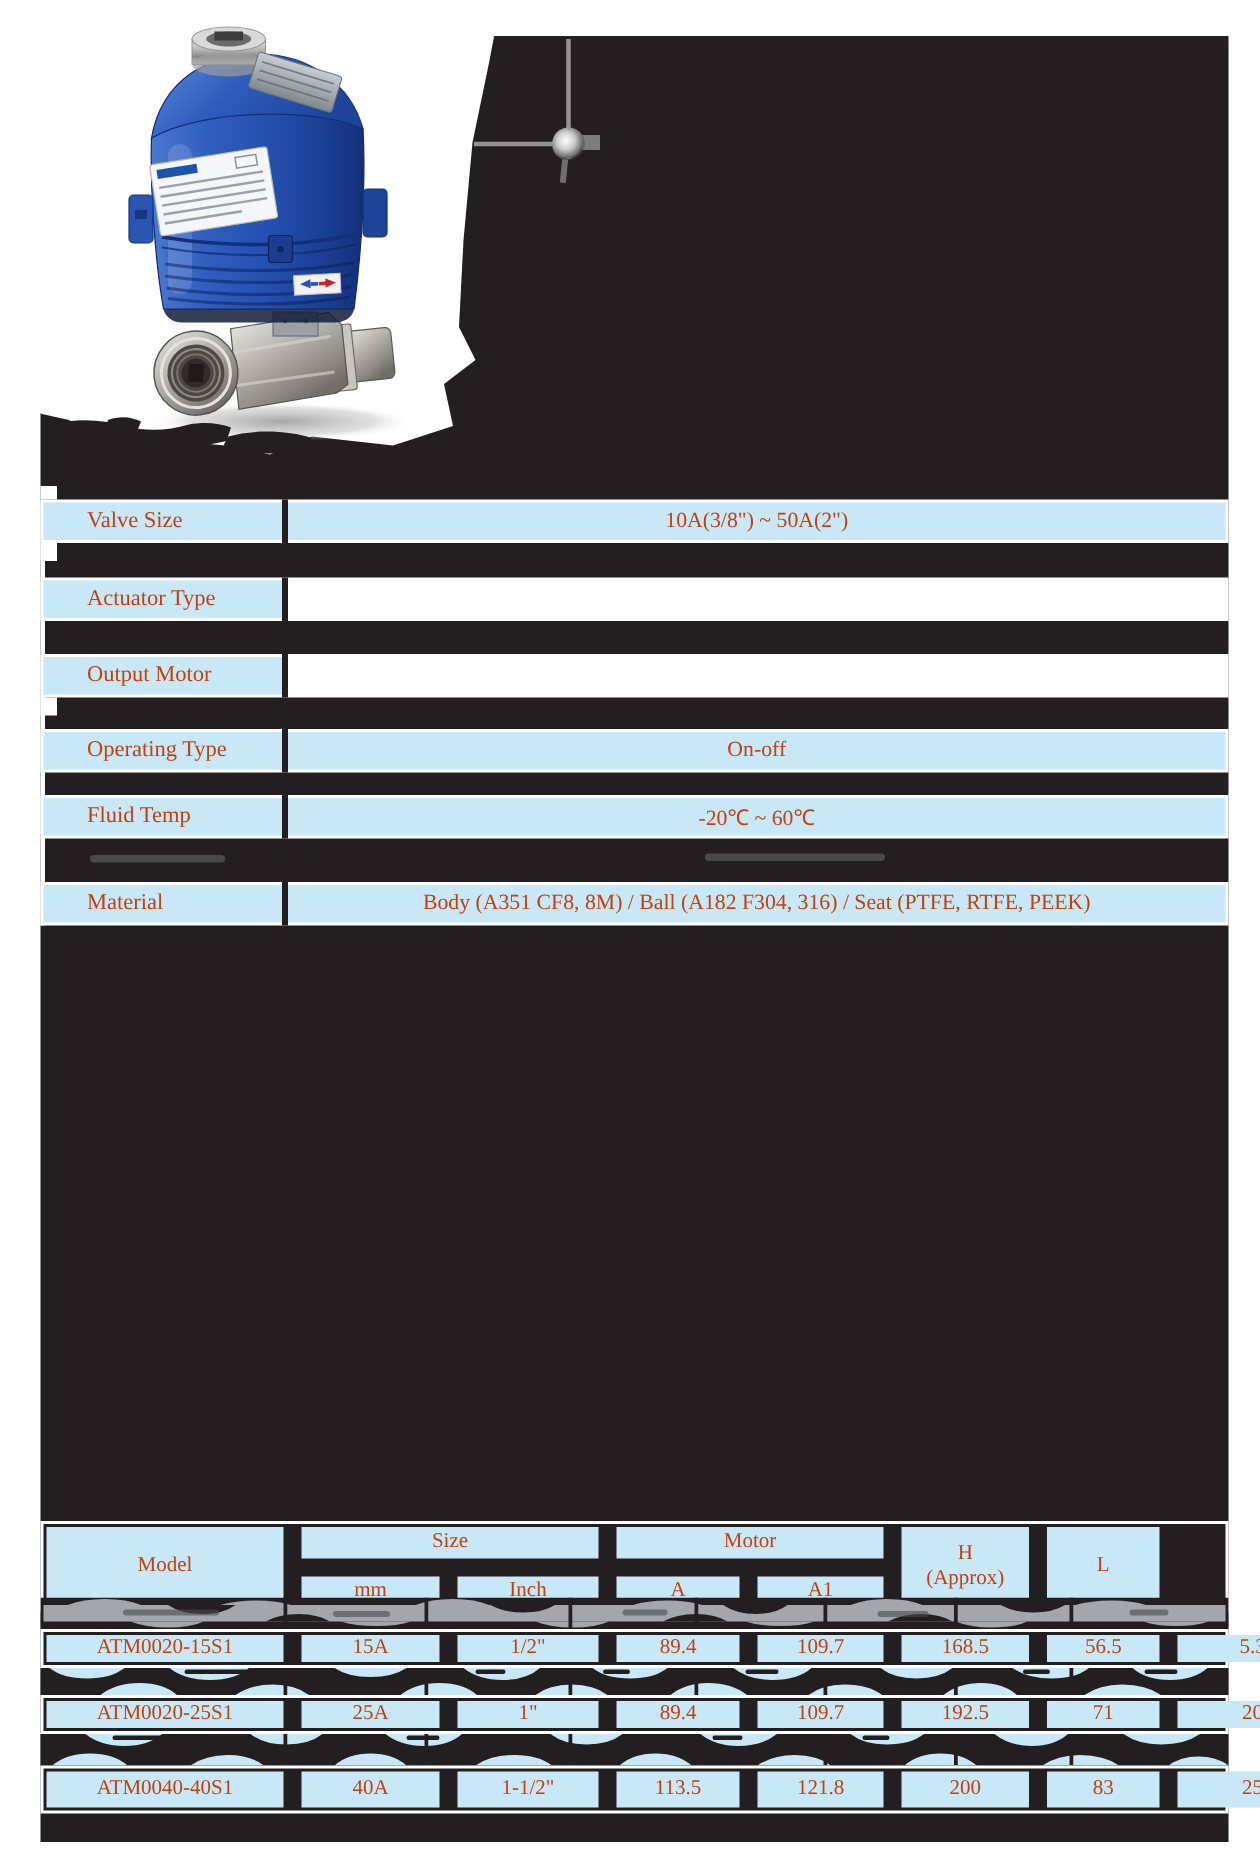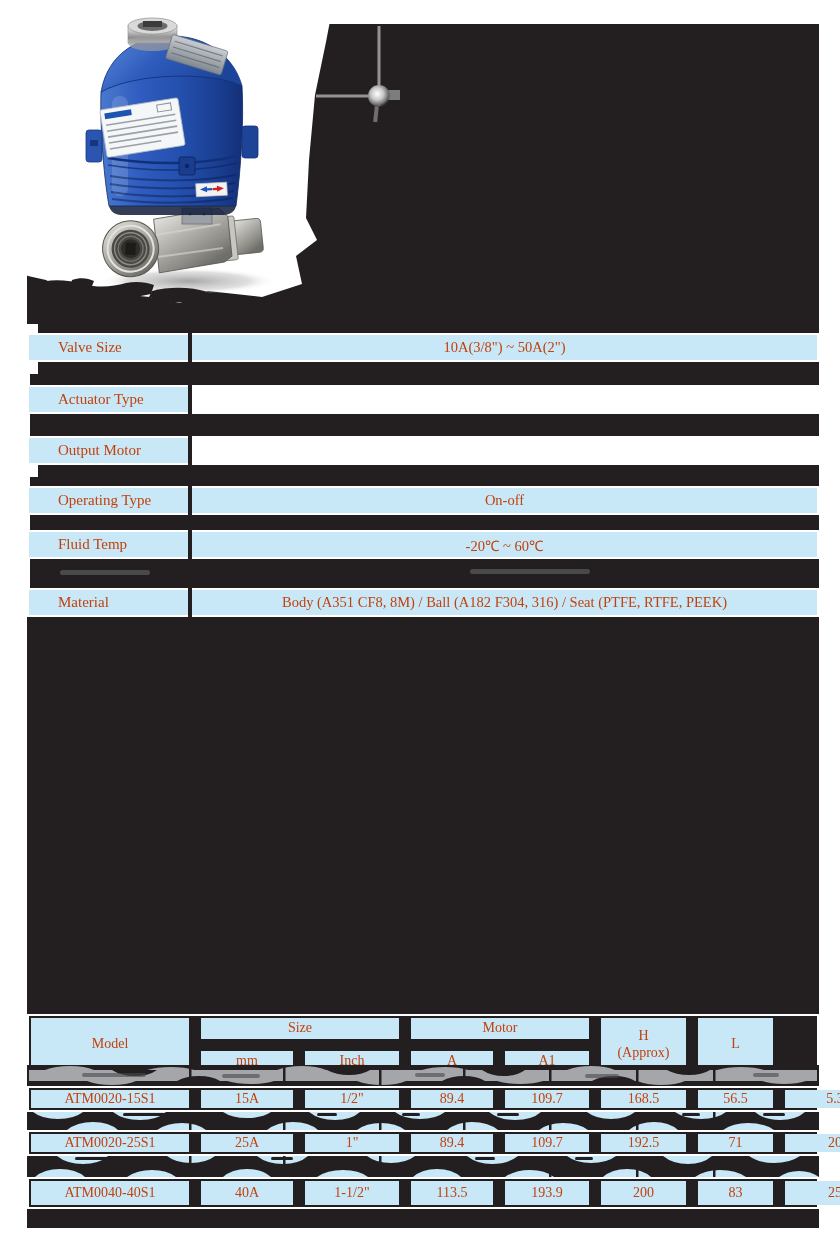--- a/index.html
+++ b/index.html
@@ -346,20 +346,20 @@
         <rect x="548" y="1" width="18" height="3" rx="1.5"></rect>
     </g>
   </svg>
 
   <div class="abs dim-block" style="top:1177px">
     <div class="dim-grid r24">
       <div class="c">ATM0040-40S1</div>
       <div class="c">40A</div>
       <div class="c">1-1/2"</div>
       <div class="c">113.5</div>
-      <div class="c">193.9</div>
+      <div class="c">121.8</div>
       <div class="c">200</div>
       <div class="c">83</div>
       <div class="c">25</div>
     </div>
   </div>
 
 </div>
 
 </body></html>

